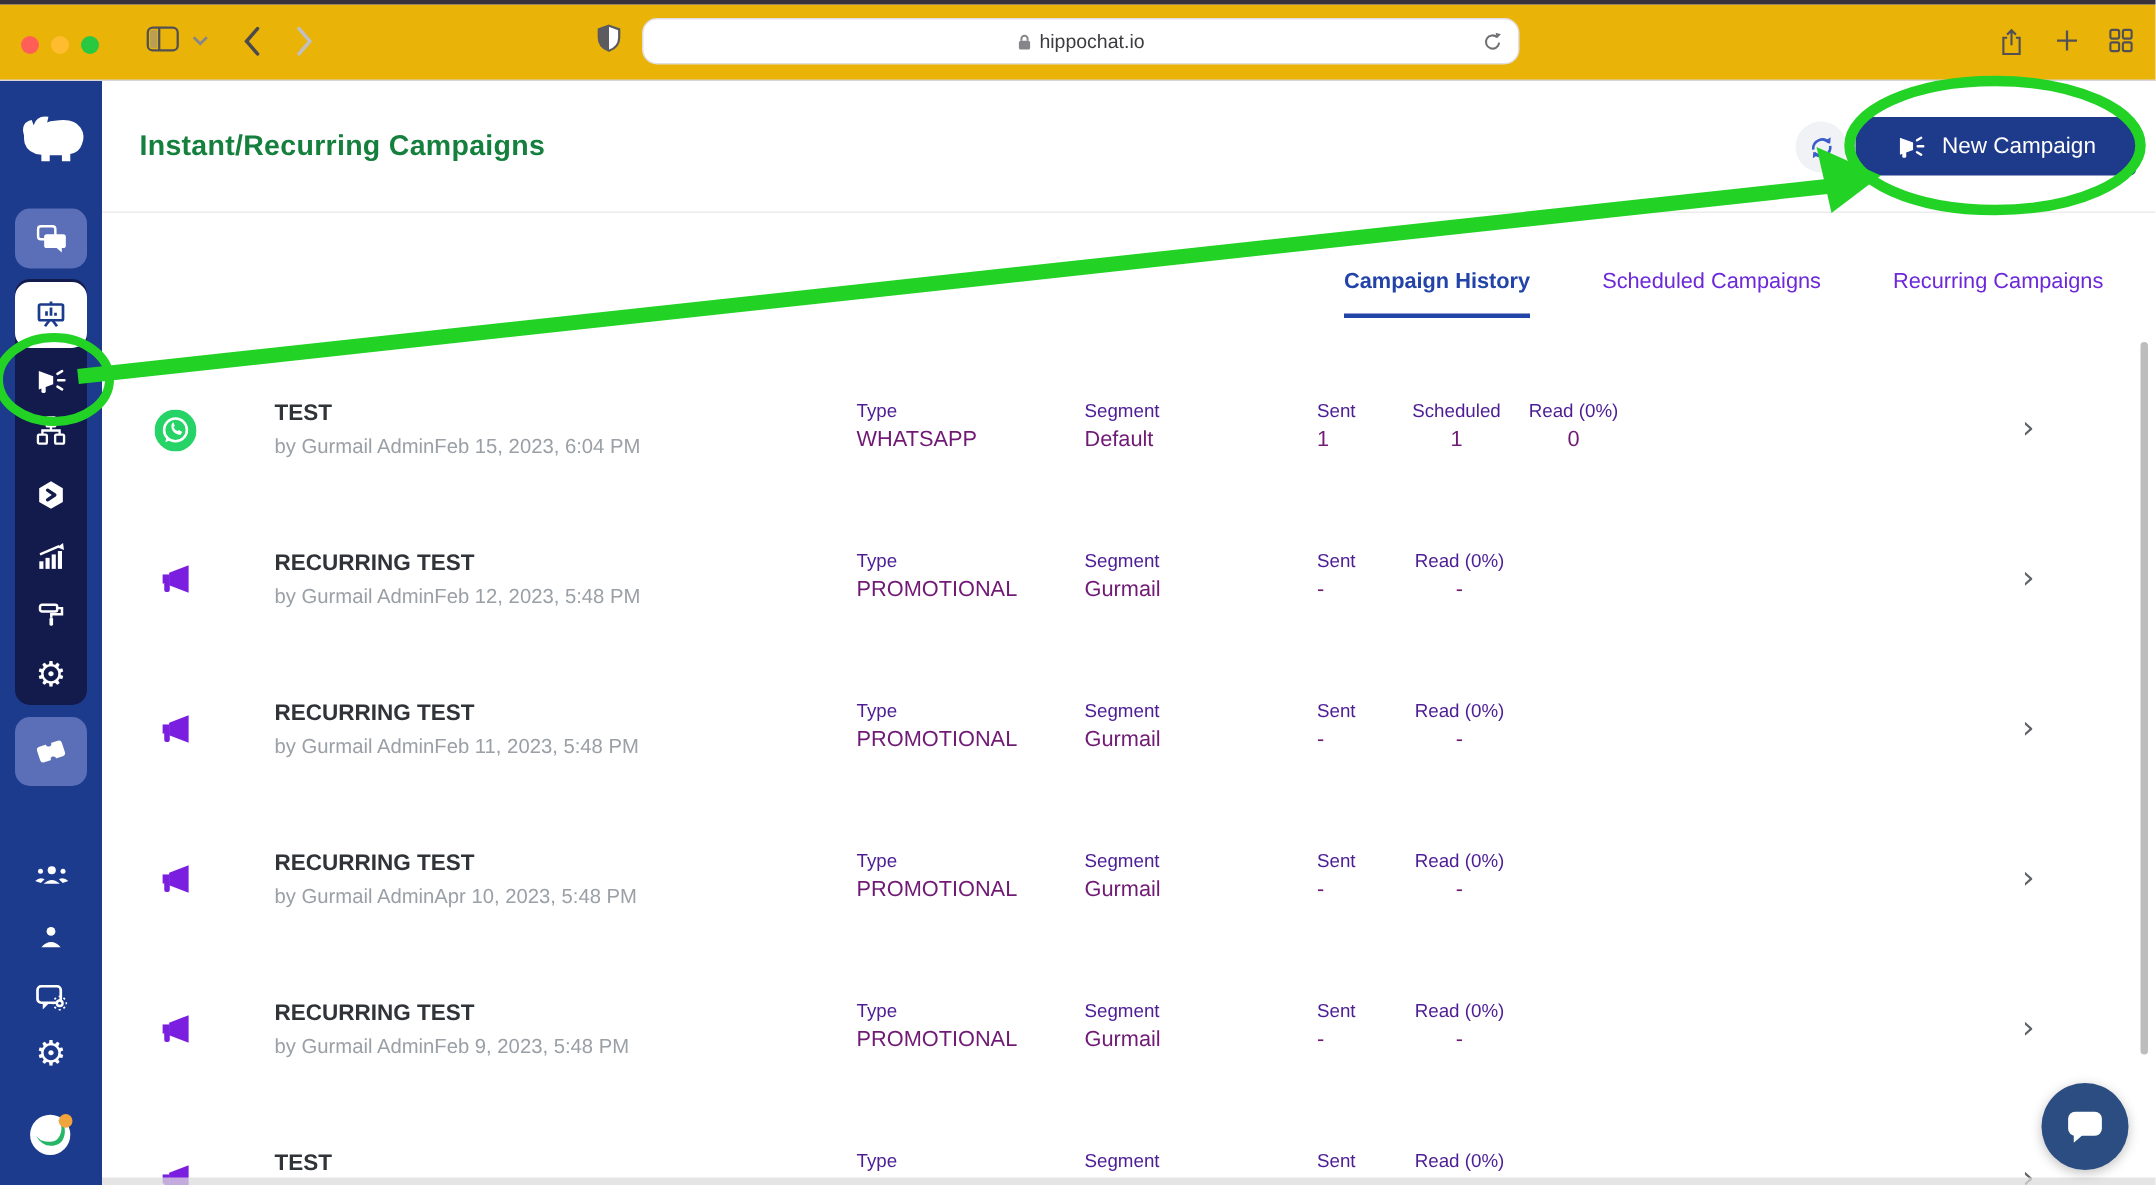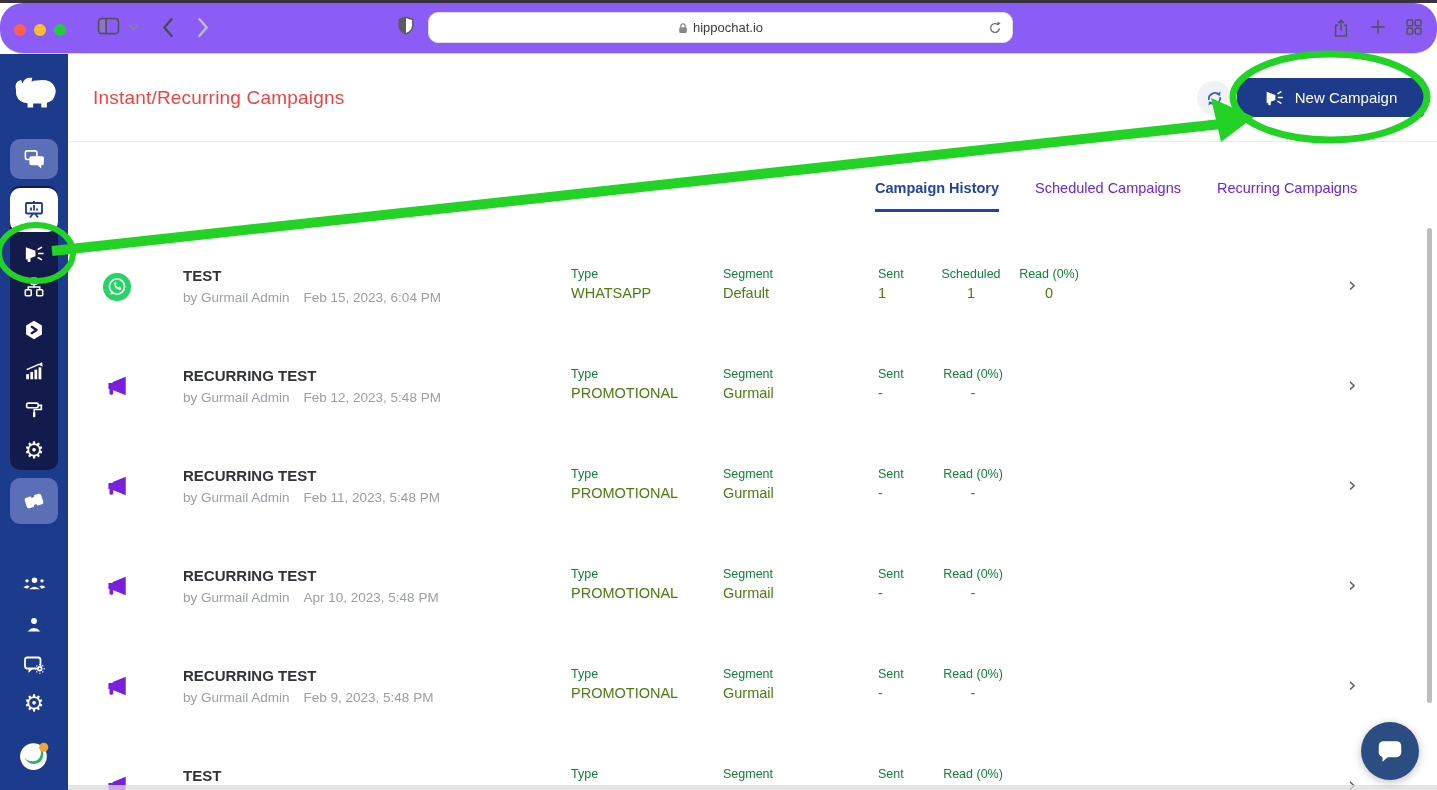--- a/index.html
+++ b/index.html
@@ -1,60 +1,60 @@
 <!DOCTYPE html>
 <html><head>
 <meta charset="utf-8">
 <style>
   * { margin:0; padding:0; box-sizing:border-box; }
   html,body { width:1437px; height:790px; overflow:hidden; font-family:"Liberation Sans",sans-serif; background:#fff; }
   .glyph { font-family:"DejaVu Sans",sans-serif; }
 
   
   .screen-edge { position:absolute; left:0; top:0; width:1437px; height:3px; background:#37323b; z-index:5;}
-  .chrome { position:absolute; left:0; top:3px; width:1437px; height:51px; background:#8b5cf6; border-bottom:1px solid #d9d4da; z-index:4;border-radius:23px; }
+  .chrome { position:absolute; left:0; top:3px; width:1437px; height:51px; background:#eab308; border-bottom:1px solid #d9d4da; z-index:4; }
   .traffic { position:absolute; top:21px; width:12px; height:12px; border-radius:50%; }
   .t-red{ left:14px; background:#ff5f57; } .t-yellow{ left:34px; background:#febc2e; } .t-green{ left:54px; background:#28c840; }
   .chrome-btn { position:absolute; top:14px; display:flex; align-items:center; justify-content:center; }
   .urlbar { position:absolute; left:428px; top:9px; width:585px; height:31px; background:#fff; border:1px solid #e2dde2; border-radius:10px; display:flex; align-items:center; justify-content:center; gap:5px; }
   .url-text { font-size:13px; color:#3c3c40; }
   .url-reload { position:absolute; right:9px; top:7px; }
 
   
   .sidebar { position:absolute; left:0; top:54px; width:68px; height:736px; background:#1d3b8d; z-index:2; }
   .sb-item { position:absolute; left:10px; width:48px; height:40px; border-radius:10px; display:flex; align-items:center; justify-content:center; }
   .sb-light { background:#5a6fb7; }
   .sb-group { position:absolute; left:10px; top:132px; width:48px; height:284px; background:#131b4d; border-radius:10px; }
   .g-item { position:absolute; left:0; width:48px; height:36px; display:flex; align-items:center; justify-content:center; }
   .g-active { top:2px; height:44px; background:#fff; border-radius:10px; }
   .gear-glyph { font-size:23px; color:#fff; line-height:1; }
 
   .main { position:absolute; left:68px; top:54px; width:1369px; height:736px; background:#fff; }
-  .page-title { position:absolute; left:25px; top:33px; font-size:19px; font-weight:400; color:#ef4444; letter-spacing:.2px; }
+  .page-title { position:absolute; left:25px; top:33px; font-size:19px; font-weight:700; color:#15803d; letter-spacing:.2px; }
   .refresh-btn { position:absolute; left:1129px; top:27px; width:34px; height:34px; border-radius:50%; background:#f1f2f5; display:flex; align-items:center; justify-content:center; cursor:pointer; }
   .new-campaign { position:absolute; left:1169px; top:24px; width:187px; height:39px; background:#1e3a8a; border:none; border-radius:4px; color:#fff; font-size:15px; font-family:"Liberation Sans",sans-serif; display:flex; align-items:center; justify-content:center; gap:10px; cursor:pointer; }
   .header-divider { position:absolute; left:0; top:87px; width:100%; height:1px; background:#ececec; }
 
   .search-input { position:absolute; left:25px; top:130px; width:300px; height:36px; border:1px solid #d8d8d8; border-radius:6px; font-size:14px; padding:0 14px; color:#333; outline:none; font-family:"Liberation Sans",sans-serif; }
   .search-input::placeholder { color:#a9aeb4; }
 
-  .tabs { position:absolute; top:126px; left:807px; display:flex; gap:36px; }
+  .tabs { position:absolute; top:126px; left:828px; display:flex; gap:48px; }
   .tab { font-size:14.5px; color:#6d28d9; padding-bottom:13px; cursor:pointer; white-space:nowrap; }
   .tab.active { color:#2243a8; font-weight:700; border-bottom:3px solid #2243a8; }
 
   
   .list { position:absolute; left:0; top:183px; width:1369px; height:553px; overflow:hidden; }
   .row { position:relative; height:100px; cursor:pointer; }
   .row-icon { position:absolute; left:35px; top:36px; width:28px; height:28px; }
   .row-name { position:absolute; left:115px; top:30px; font-size:15px; font-weight:700; color:#303338; }
   .row-sub { position:absolute; left:115px; top:53px; font-size:13.5px; color:#9aa0a6; }
-  .row-date { margin-left:14px; }
+  .row-date { }
   .stat { position:absolute; top:30px; }
-  .stat-label { font-size:12.5px; color:#15803d; }
-  .stat-value { font-size:14.5px; color:#4d7c0f; margin-top:4px; font-weight:500; }
+  .stat-label { font-size:12.5px; color:#4c1d95; }
+  .stat-value { font-size:14.5px; color:#701a75; margin-top:4px; font-weight:500; }
   .stat-type { left:503px; } .stat-segment { left:655px; }
   .stat-sent { left:810px; width:60px; text-align:left; }
   .stat-delivered { left:873px; width:60px; text-align:center; }
   .cols5 .stat-read { left:941px; width:80px; text-align:center; }
   .cols4 .stat-read { left:865px; width:80px; text-align:center; }
   .row-chevron { position:absolute; left:1280px; top:36px; font-size:21px; color:#5f6368; }
 
   .scrollbar-thumb { position:absolute; left:1427px; top:228px; width:5px; height:475px; background:#bdbdbd; border-radius:3px; z-index:6; }
   .bottom-edge { position:absolute; left:68px; top:785px; width:1369px; height:5px; background:#dcdcdc; opacity:.75; z-index:3;}
 

